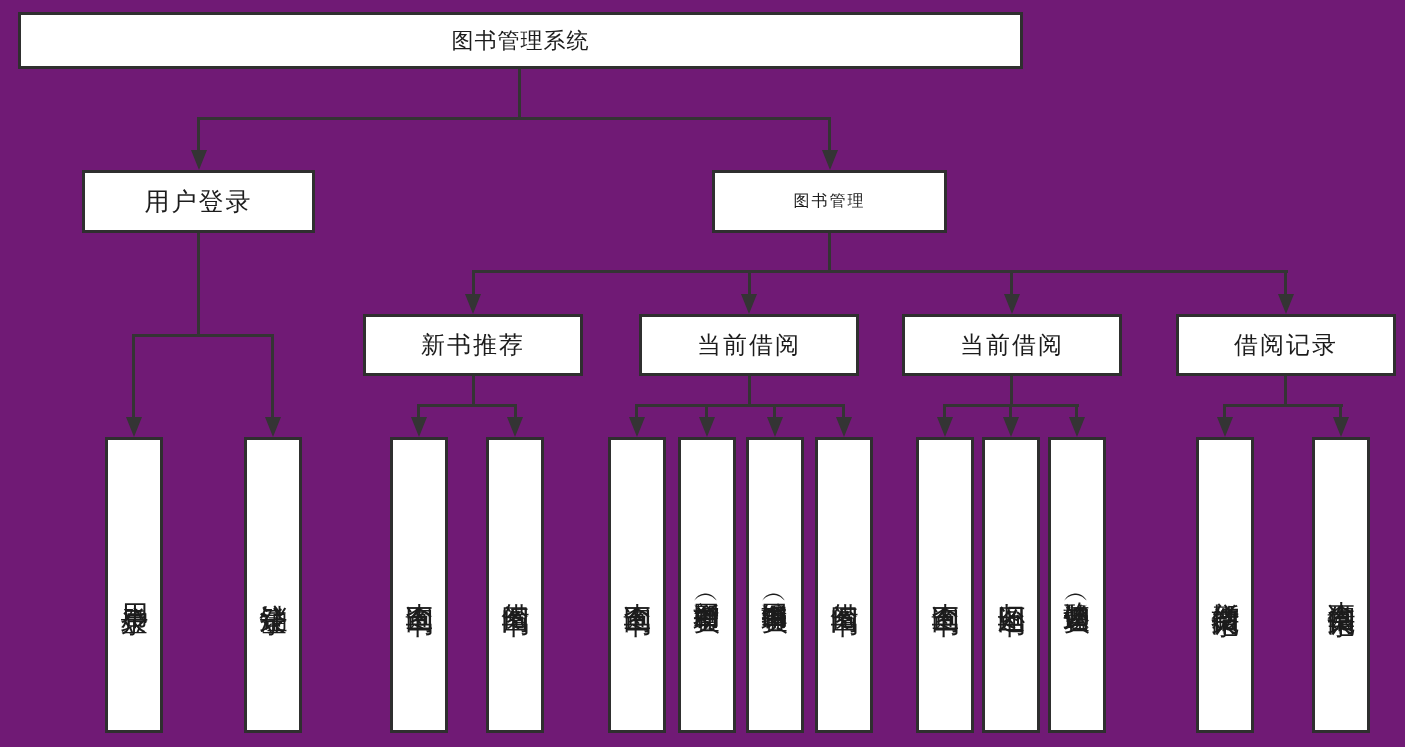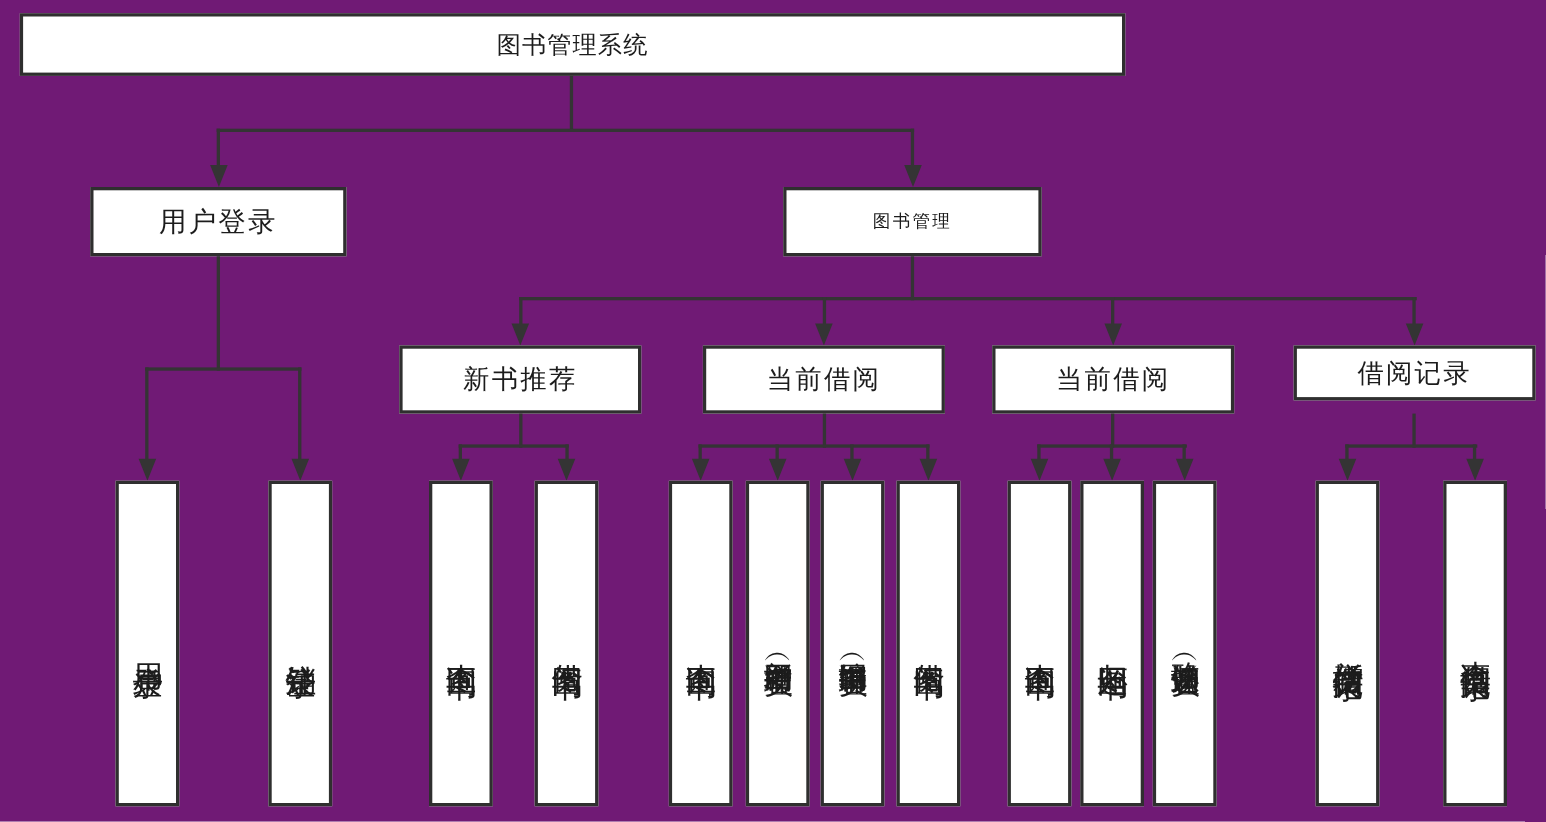--- a/index.html
+++ b/index.html
@@ -103,21 +103,21 @@
 
   <div class="node node-h" style="left:363px; top:314px; width:220px; height:62px;">
     <span>新书推荐</span>
   </div>
   <div class="node node-h" style="left:639px; top:314px; width:220px; height:62px;">
     <span>当前借阅</span>
   </div>
   <div class="node node-h" style="left:902px; top:314px; width:220px; height:62px;">
     <span>当前借阅</span>
   </div>
-  <div class="node node-h" style="left:1176px; top:314px; width:220px; height:50px;">
+  <div class="node node-h" style="left:1176px; top:314px; width:220px; height:62px;">
     <span>借阅记录</span>
   </div>
 
   <div class="vline" style="left:472px; top:376px; height:31px;"></div>
   <div class="hline" style="left:417px; top:404px; width:100px;"></div>
   <div class="vline" style="left:417px; top:404px; height:15px;"></div>
   <div class="arrow-down" style="left:411px; top:417px;"></div>
   <div class="vline" style="left:514px; top:404px; height:15px;"></div>
   <div class="arrow-down" style="left:507px; top:417px;"></div>
 

